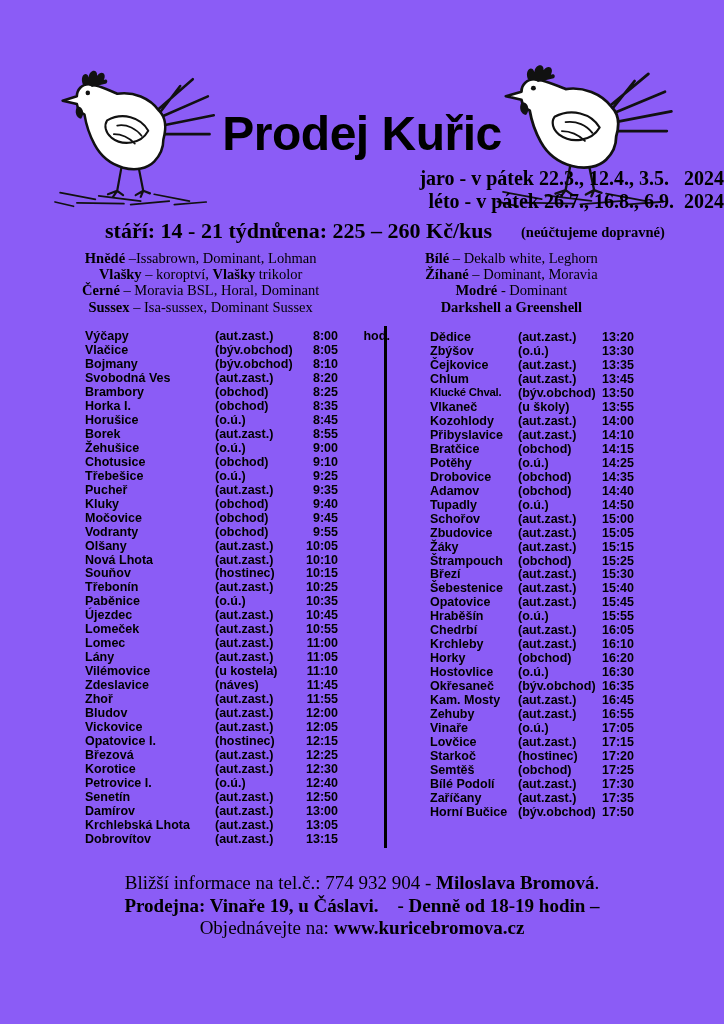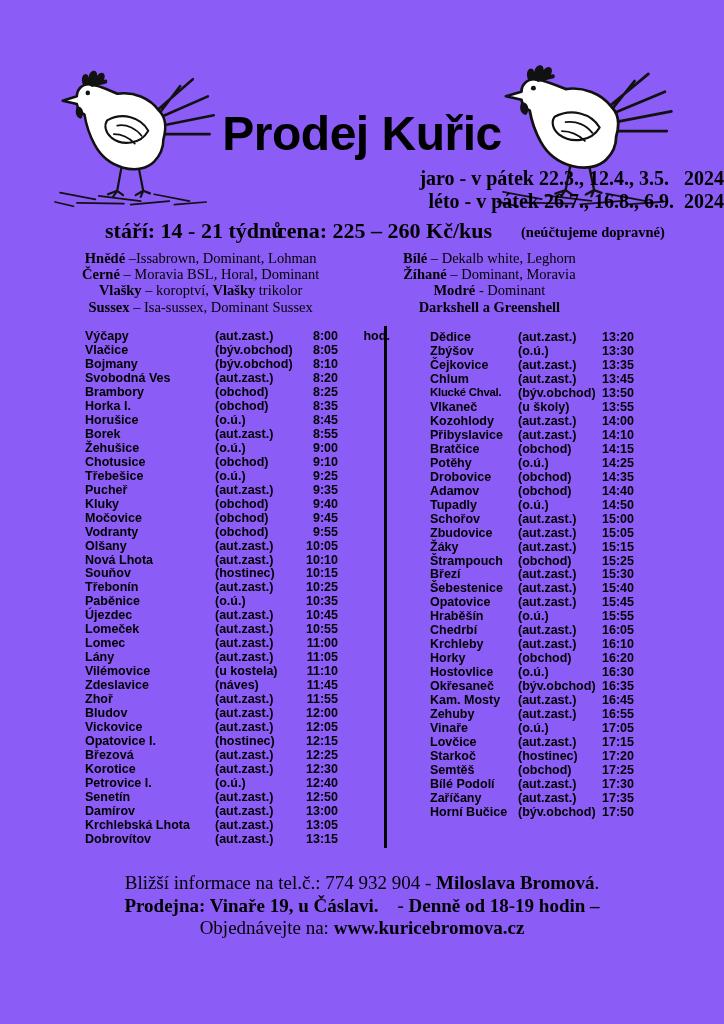--- a/index.html
+++ b/index.html
@@ -24,21 +24,21 @@
   .date1 { top:167px; }
   .date2 { top:190px; }
   .info-line { position:absolute; left:0; top:218px; width:724px; height:28px; }
   .info-age   { position:absolute; left:105px; top:0; font-weight:700; font-size:22px; white-space:pre; }
   .info-price { position:absolute; left:277px; top:0; font-weight:700; font-size:22px; white-space:pre; }
   .info-note  { position:absolute; left:521px; top:6px; font-weight:700; font-size:14.5px; white-space:pre; }
 
   
   .legend { position:absolute; top:250px; font-size:14.5px; line-height:16.2px; }
   .legend-left  { left:82px; }
-  .legend-right { left:403px; }
+  .legend-right { left:425px; }
   .legend-row { white-space:pre; }
 
   
   .divider { position:absolute; left:384px; top:326px; width:3px; height:522px; background:#000; }
   .sched {
     position:absolute; font-family:"Liberation Sans","DejaVu Sans",sans-serif;
     font-weight:700; font-size:12.5px;
   }
   .sched-left  { left:85px;  top:329px; width:295px; }
   .sched-right { left:430px; top:330px; width:250px; }
@@ -102,22 +102,22 @@
   <div class="date-line date1">jaro - v pátek 22.3., 12.4., 3.5.   2024</div>
   <div class="date-line date2">léto - v pátek 26.7., 16.8., 6.9.  2024</div>
   <div class="info-line">
     <span class="info-age">stáří: 14 - 21 týdnů</span>
     <span class="info-price">cena: 225 – 260 Kč/kus</span>
     <span class="info-note">(neúčtujeme dopravné)</span>
   </div>
 
   <div class="legend legend-left" id="legend-left">
       <div class="legend-row pre"><span class="b">Hnědé</span><span> –Issabrown, Dominant, Lohman</span></div>
+      <div class="legend-row pre"><span class="b">Vlašky</span><span> – koroptví, </span><span class="b">Vlašky</span><span> trikolor</span></div>
       <div class="legend-row pre"><span class="b">Černé</span><span> – Moravia BSL, Horal, Dominant</span></div>
-      <div class="legend-row pre"><span class="b">Vlašky</span><span> – koroptví, </span><span class="b">Vlašky</span><span> trikolor</span></div>
       <div class="legend-row pre"><span class="b">Sussex</span><span> – Isa-sussex, Dominant Sussex</span></div>
     </div>
   <div class="legend legend-right" id="legend-right">
       <div class="legend-row pre"><span class="b">Bílé</span><span> – Dekalb white, Leghorn</span></div>
       <div class="legend-row pre"><span class="b">Žíhané</span><span> – Dominant, Moravia</span></div>
       <div class="legend-row pre"><span class="b">Modré</span><span> - Dominant</span></div>
       <div class="legend-row pre"><span class="b">Darkshell a Greenshell</span></div>
     </div>
 
   <div class="divider"></div>

